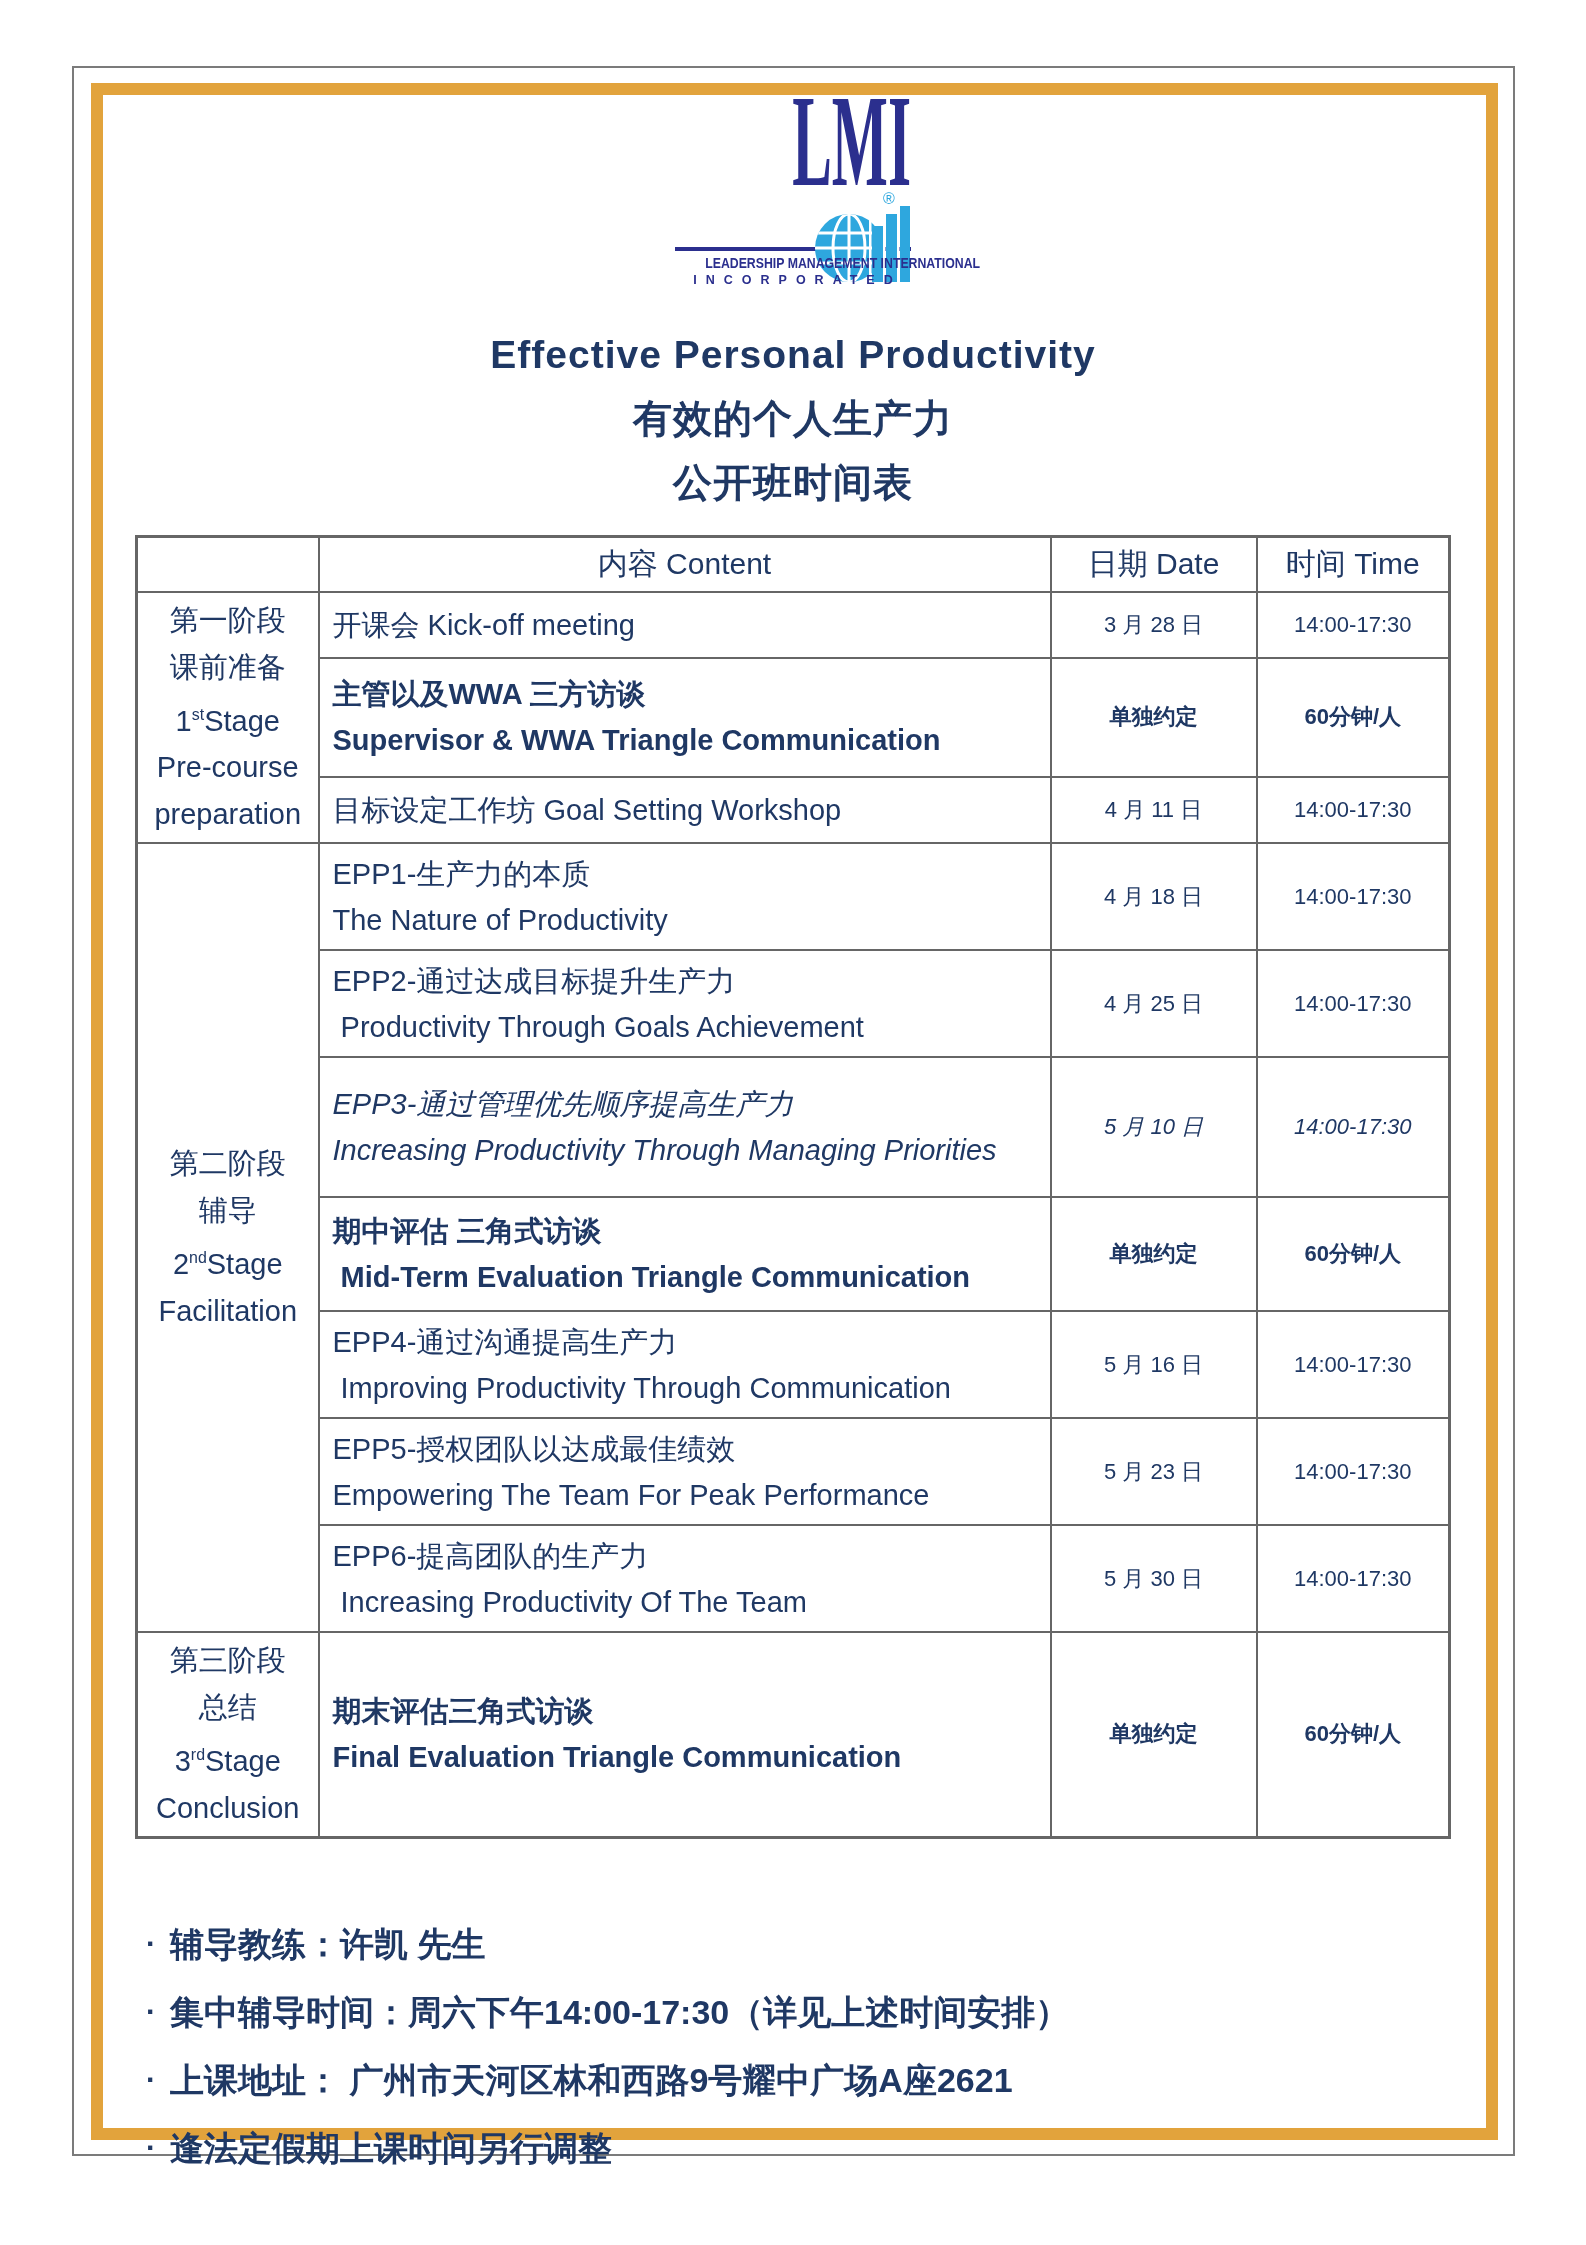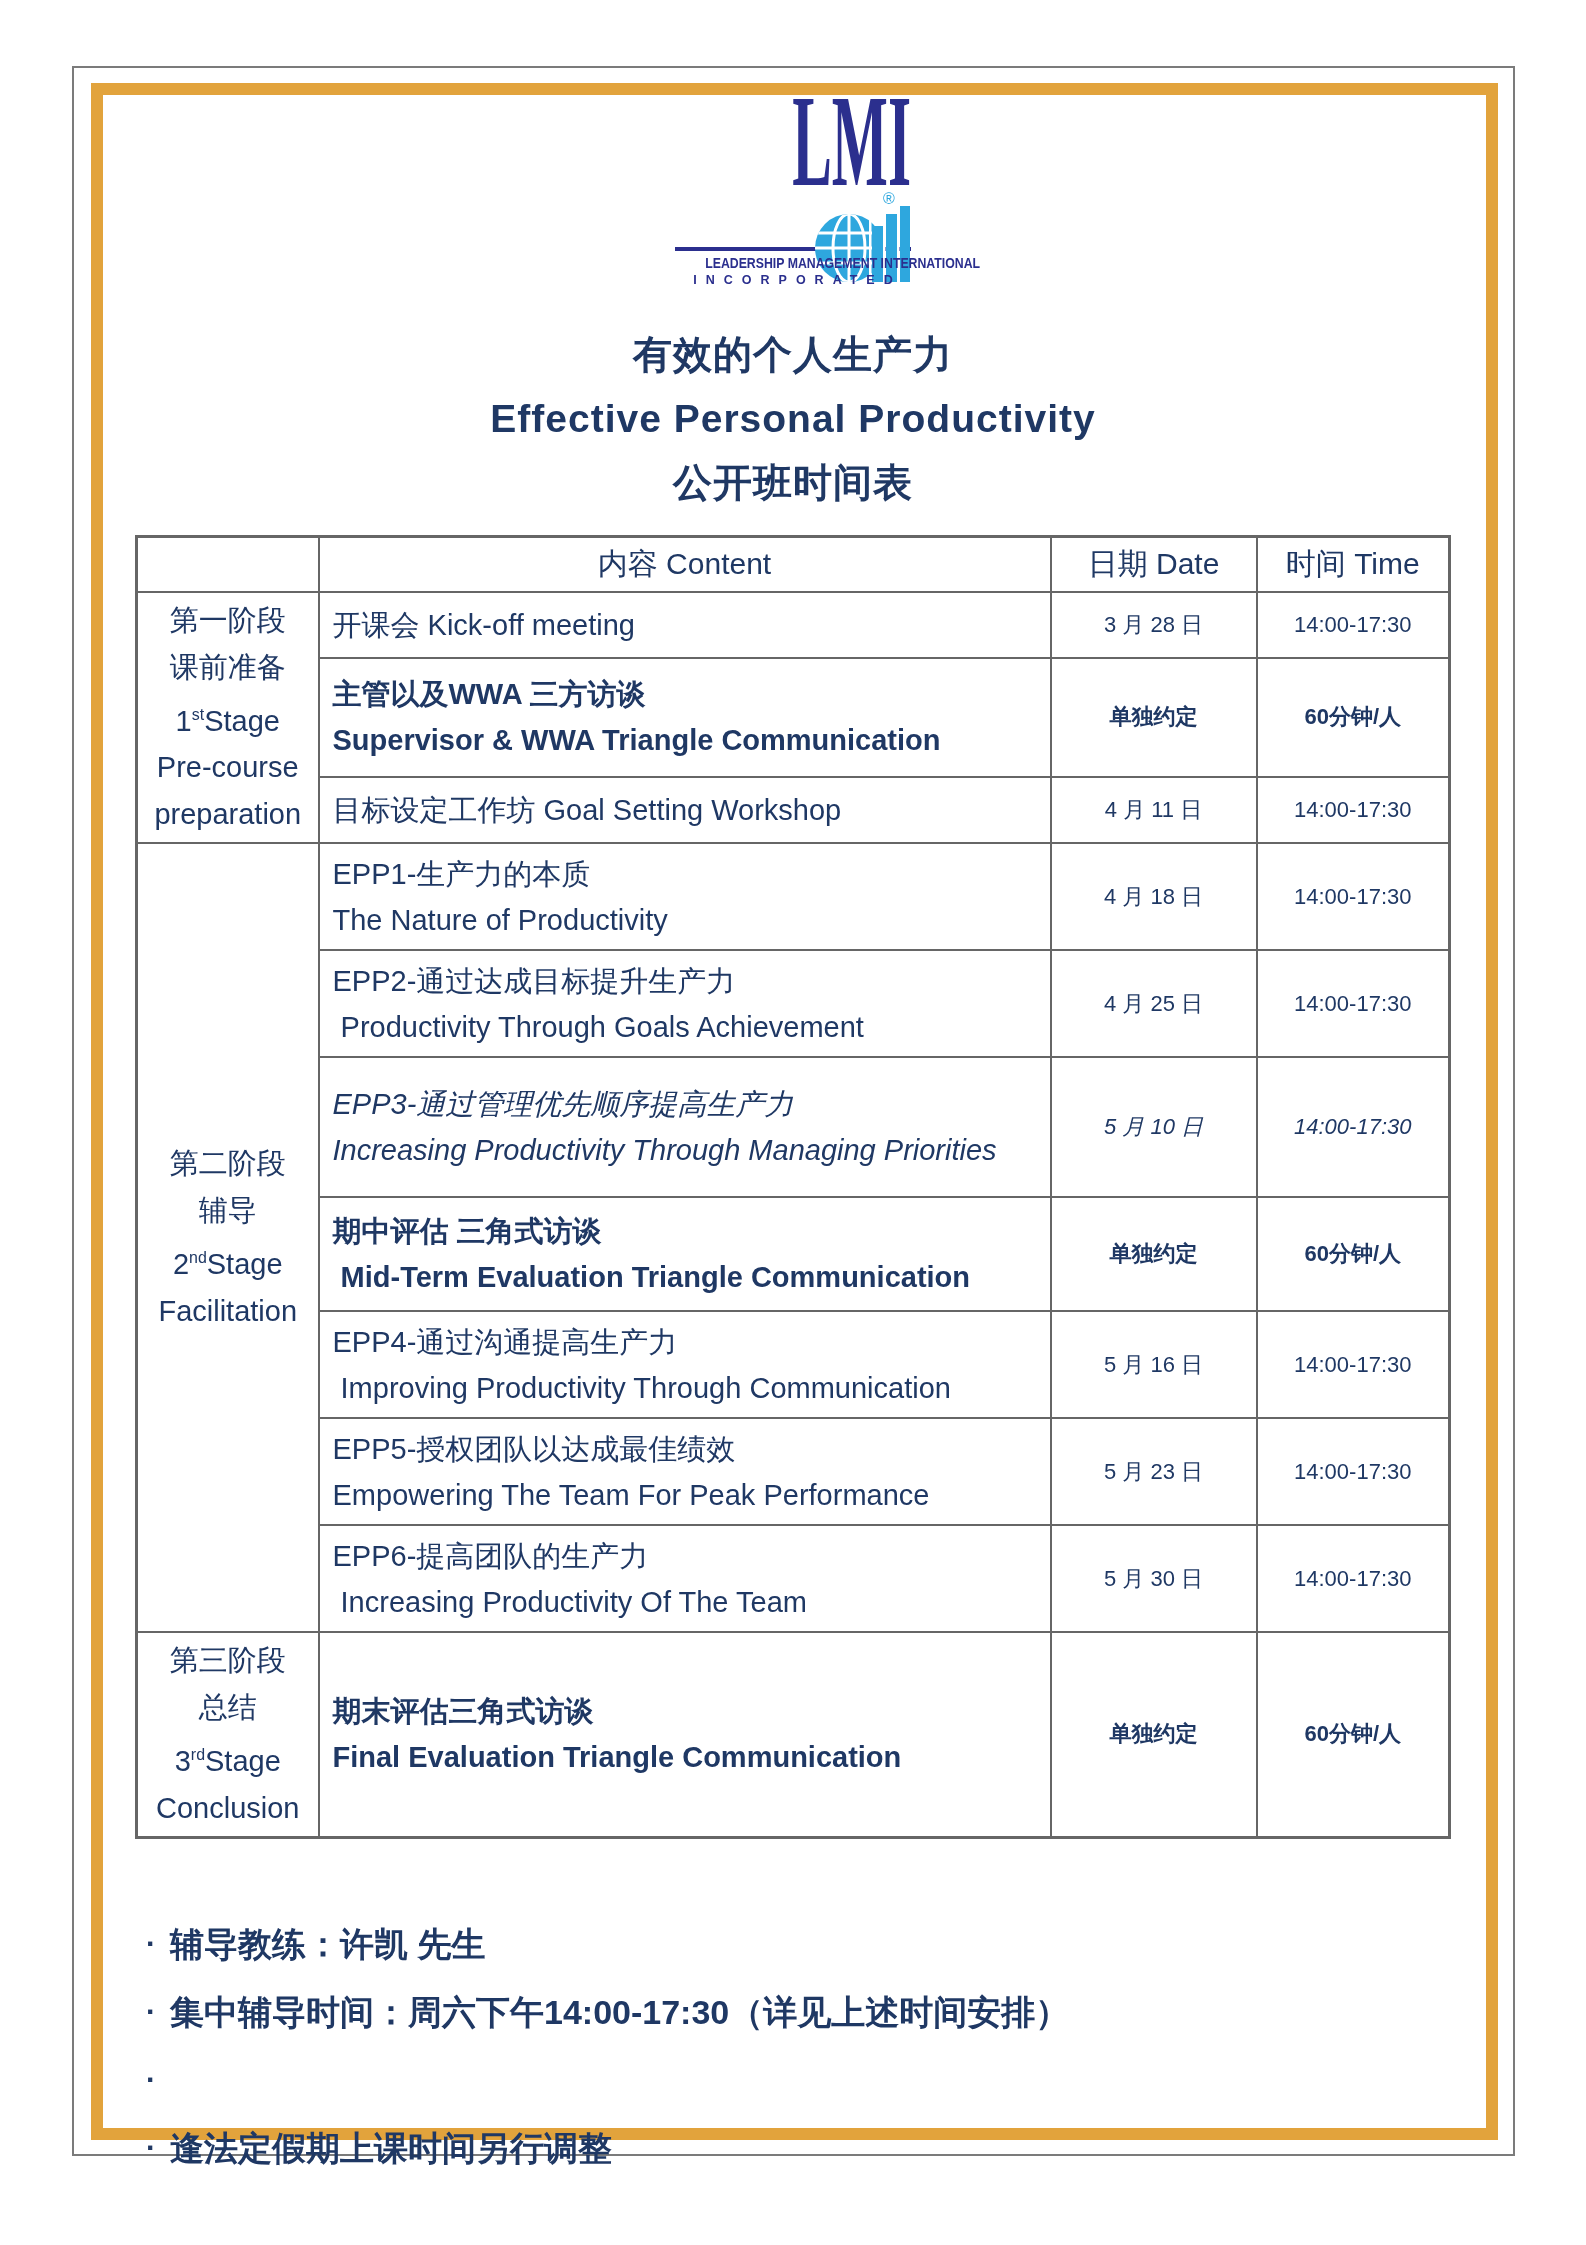--- a/index.html
+++ b/index.html
@@ -123,22 +123,22 @@
         </div>
       </div>
       <div class="logo-rule"></div>
       <div class="logo-sub1">
         <span>LEADERSHIP MANAGEMENT INTERNATIONAL</span>
       </div>
       <div class="logo-sub2">INCORPORATED</div>
     </div>
 
     <div class="title-block">
+      <div class="title-line">Effective Personal Productivity</div>
       <div class="title-line">有效的个人生产力</div>
-      <div class="title-line">Effective Personal Productivity</div>
       <div class="title-line">公开班时间表</div>
     </div>
 
     <table class="schedule">
       <colgroup>
         <col style="width:182px">
           <col style="width:732px">
           <col style="width:206px">
           <col style="width:193px">
       </colgroup>
@@ -264,20 +264,21 @@
       <div class="note-line">
         <span class="note-bullet">·</span>
         <span>辅导教练：许凯 先生</span>
       </div>
       <div class="note-line">
         <span class="note-bullet">·</span>
         <span>集中辅导时间：周六下午14:00-17:30（详见上述时间安排）</span>
       </div>
       <div class="note-line">
         <span class="note-bullet">·</span>
+        <span>上课地址： 广州市天河区林和西路9号耀中广场A座2621</span>
       </div>
       <div class="note-line">
         <span class="note-bullet">·</span>
         <span>逢法定假期上课时间另行调整</span>
       </div>
     </div>
 
   </div>
 </div>
 

